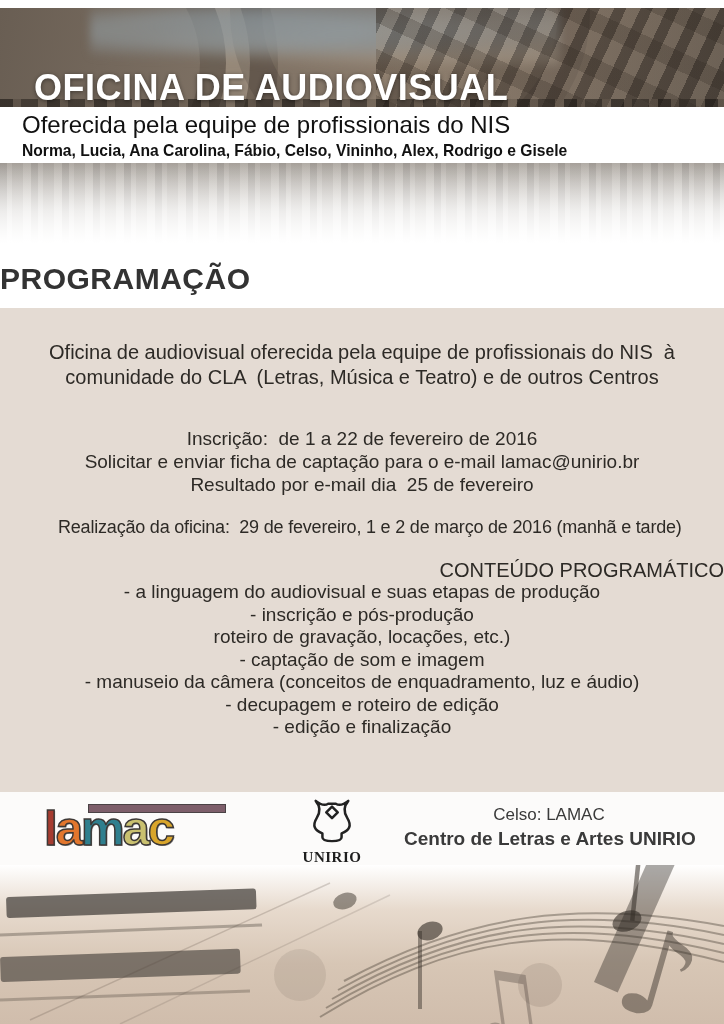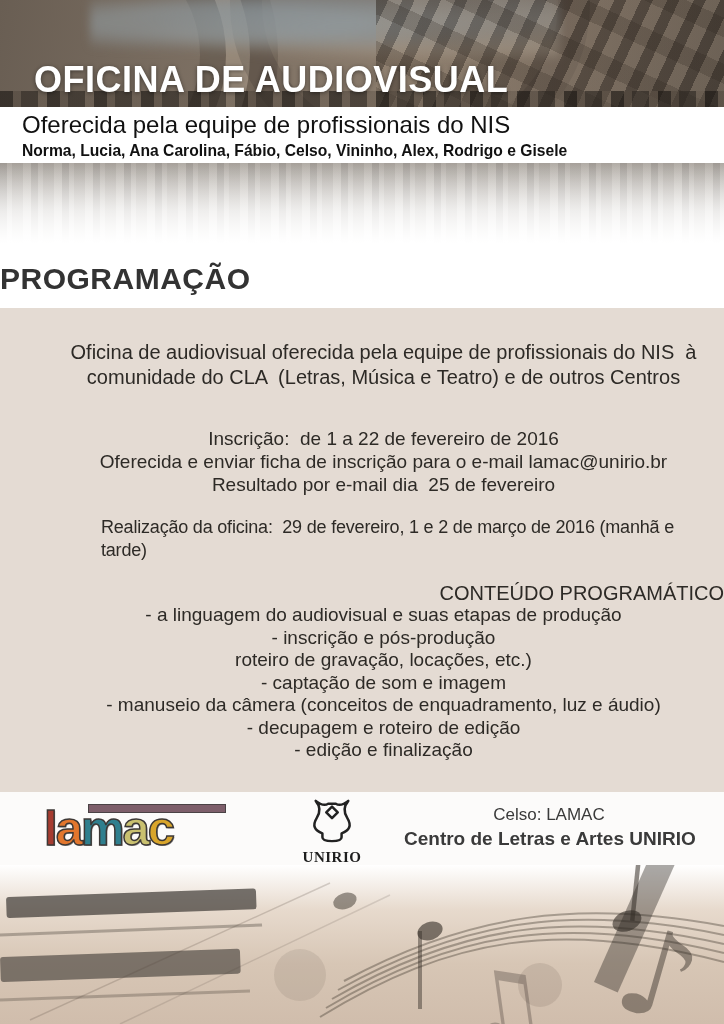--- a/index.html
+++ b/index.html
@@ -11,21 +11,21 @@
     width: 724px;
     height: 1024px;
     margin: 0 auto;
     overflow: hidden;
     background: #ffffff;
   }
   .strip { position: absolute; left: 0; width: 724px; overflow: hidden; }
 
   
   .strip-hero {
-    top: 0; height: 107px;
+    top: 8px; height: 107px;
     background: linear-gradient(100deg, #695e53 0%, #7d7063 30%, #8a7b6c 55%, #6f6358 78%, #564e46 100%);
   }
   .reel {
     position: absolute; left: -80px; top: -110px;
     width: 330px; height: 330px; border-radius: 50%;
     border: 24px solid rgba(205,190,168,.30);
     box-shadow: 0 0 0 28px rgba(55,46,38,.22), inset 0 0 0 26px rgba(55,46,38,.25);
   }
   .reel-2 {
     position: absolute; left: 230px; top: -160px;
@@ -79,21 +79,21 @@
   .city-fadeout {
     position: absolute; inset: 0;
     background: linear-gradient(to bottom, rgba(255,255,255,.1) 0%, rgba(255,255,255,.72) 55%, #ffffff 92%);
   }
 
   
   .strip-prog { top: 250px; height: 58px; background: #ffffff; display: flex; align-items: center; justify-content: flex-start; }
   .prog-heading { font-size: 30px; font-weight: bold; color: #333; letter-spacing: .5px; }
 
   
-  .strip-beige { top: 308px; height: 616px; background: #e4dbd3; color: #2d2a26; padding-left: 43px; }
+  .strip-beige { top: 308px; height: 616px; background: #e4dbd3; color: #2d2a26; }
   .pre { white-space: pre-wrap; }
   .intro { padding-top: 32px; text-align: center; font-size: 20px; line-height: 25px; }
   .inscription { margin-top: 37px; text-align: center; font-size: 19px; line-height: 23px; }
   .realization { margin-top: 20px; padding-left: 58px; font-size: 18px; line-height: 23px; letter-spacing: -0.2px; white-space: nowrap; }
   .content-heading { margin-top: 20px; text-align: right; font-size: 20px; line-height: 22px; }
   .content-list { text-align: center; font-size: 19px; line-height: 22.5px; }
 
   
   .strip-logos { top: 792px; height: 73px; background: #fcfbfa; }
   .lamac-logo { position: absolute; left: 44px; top: 8px; width: 185px; height: 58px; }
@@ -146,21 +146,21 @@
     <div class="prog-heading">PROGRAMAÇÃO</div>
   </div>
 
   <div class="strip strip-beige">
     <div class="intro">
       <div class="pre">Oficina de audiovisual oferecida pela equipe de profissionais do NIS  à</div>
       <div class="pre">comunidade do CLA  (Letras, Música e Teatro) e de outros Centros</div>
     </div>
     <div class="inscription">
       <div class="pre">Inscrição:  de 1 a 22 de fevereiro de 2016</div>
-      <div class="pre">Oferecida e enviar ficha de inscrição para o e-mail lamac@unirio.br</div>
+      <div class="pre">Solicitar e enviar ficha de captação para o e-mail lamac@unirio.br</div>
       <div class="pre">Resultado por e-mail dia  25 de fevereiro</div>
     </div>
     <div class="realization">
       <div class="pre">Realização da oficina:  29 de fevereiro, 1 e 2 de março de 2016 (manhã e tarde)</div>
     </div>
     <div class="content-heading pre">CONTEÚDO PROGRAMÁTICO</div>
     <div class="content-list">
       <div>- a linguagem do audiovisual e suas etapas de produção</div>
       <div>- inscrição e pós-produção</div>
       <div>roteiro de gravação, locações, etc.)</div>

